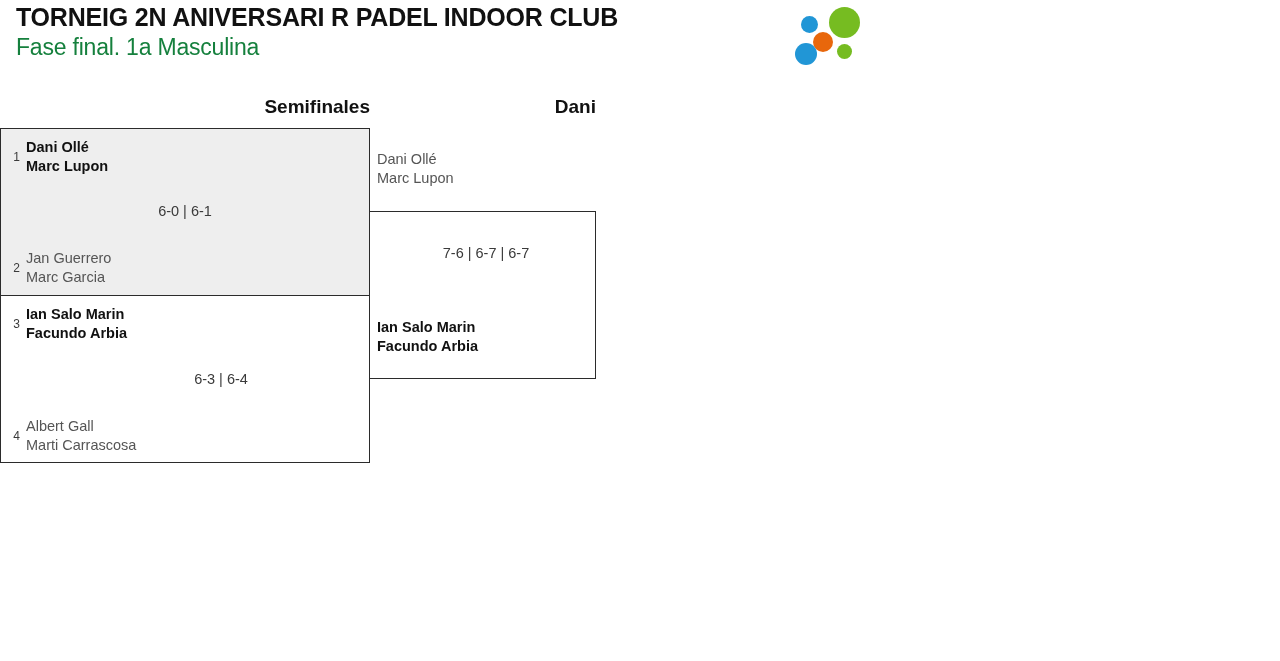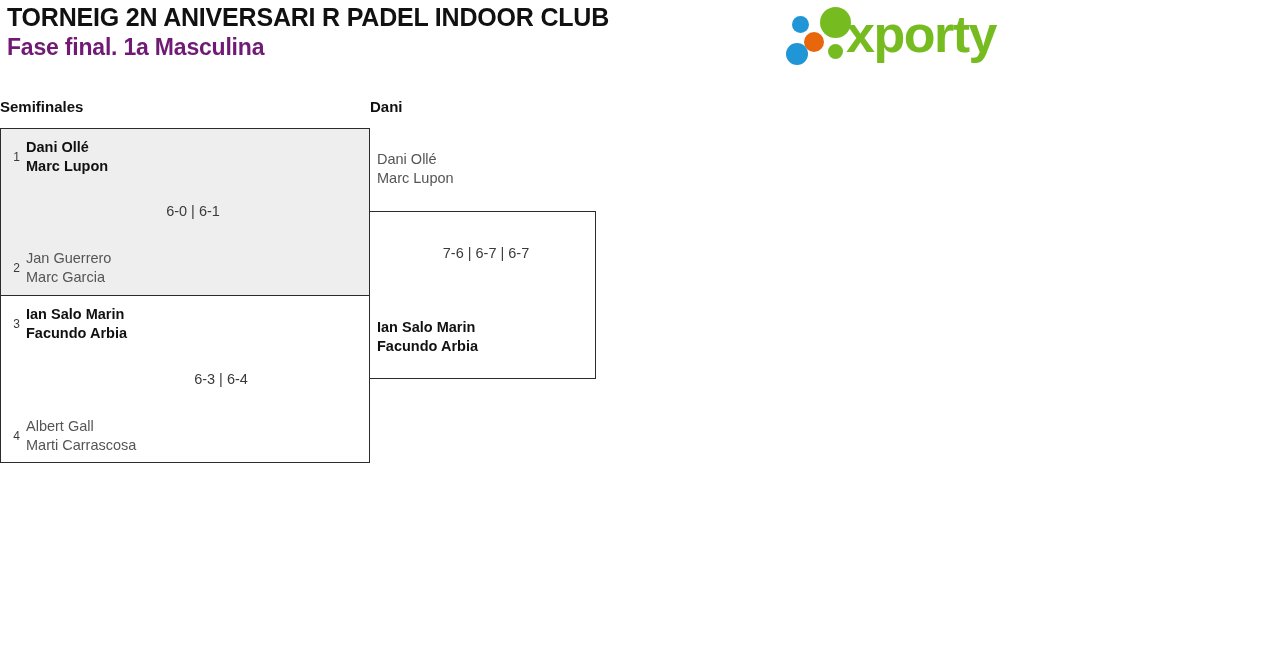--- a/index.html
+++ b/index.html
@@ -12,45 +12,45 @@
     height: 661px;
     position: relative;
     font-family: "Liberation Sans", sans-serif;
     color: #111111;
     overflow: hidden;
   }
 
   
   .header {
     position: absolute;
-    left: 7px;
+    left: 16px;
     top: 0;
     width: 1012px;
     height: 90px;
   }
   .title-block {
     position: absolute;
     left: 0;
     top: 2px;
     width: 900px;
   }
   .title-line1 {
     font-size: 25px;
     font-weight: bold;
     letter-spacing: -0.2px;
     line-height: 30px;
     color: #111111;
     white-space: nowrap;
   }
   .title-line2 {
     font-size: 23px;
-    font-weight: bold;
+    font-weight: normal;
     letter-spacing: -0.2px;
     line-height: 30px;
-    color: #701a75;
+    color: #15803d;
     white-space: nowrap;
   }
 
   
   .logo {
     position: absolute;
     right: 7px;
     top: 6px;
     width: 228px;
     height: 58px;
@@ -78,24 +78,24 @@
     font-size: 52px;
     font-weight: bold;
     letter-spacing: -1.5px;
     color: #76bc21;
     line-height: 58px;
   }
 
   
   .round-header {
     position: absolute;
-    font-size: 15px;
+    font-size: 19px;
     font-weight: bold;
     color: #111111;
-    text-align: left;
+    text-align: right;
     line-height: 20px;
   }
   .round-header-semis { left: 0px;   top: 97px; width: 370px; }
   .round-header-final { left: 370px; top: 97px; width: 226px; }
 
   
   .bracket { position: absolute; left: 0; top: 0; width: 1280px; height: 661px; }
 
   .match {
     position: absolute;
@@ -137,21 +137,21 @@
     position: absolute;
     font-size: 14.5px;
     color: #3a3a3a;
     text-align: center;
     line-height: 19px;
   }
 
   
   .sf1-seed-top  { left: 4px;  top: 150px; }
   .sf1-team-top  { left: 26px; top: 138px; }
-  .sf1-score     { left: 8px;  top: 202px; width: 370px; }
+  .sf1-score     { left: 0px;  top: 202px; width: 370px; }
   .sf1-seed-bot  { left: 4px;  top: 261px; }
   .sf1-team-bot  { left: 26px; top: 249px; }
 
   .sf2-seed-top  { left: 4px;  top: 317px; }
   .sf2-team-top  { left: 26px; top: 305px; }
   .sf2-score     { left: 0px;  top: 370px; width: 442px; }
   .sf2-seed-bot  { left: 4px;  top: 429px; }
   .sf2-team-bot  { left: 26px; top: 417px; }
 
   .fin-team-top  { left: 377px; top: 150px; }
@@ -169,21 +169,20 @@
   </div>
 
   <div class="logo">
     <div class="logo-dots">
       <span class="dot dot-blue-sm"></span>
       <span class="dot dot-green-lg"></span>
       <span class="dot dot-orange"></span>
       <span class="dot dot-green-sm"></span>
       <span class="dot dot-blue-lg"></span>
     </div>
-    <div class="logo-word">xporty</div>
   </div>
 
 </div>
 
 <div class="round-header round-header-semis">Semifinales</div>
 <div class="round-header round-header-final">Dani</div>
 
 <div class="bracket">
 
   <div class="match match-sf1"></div>

